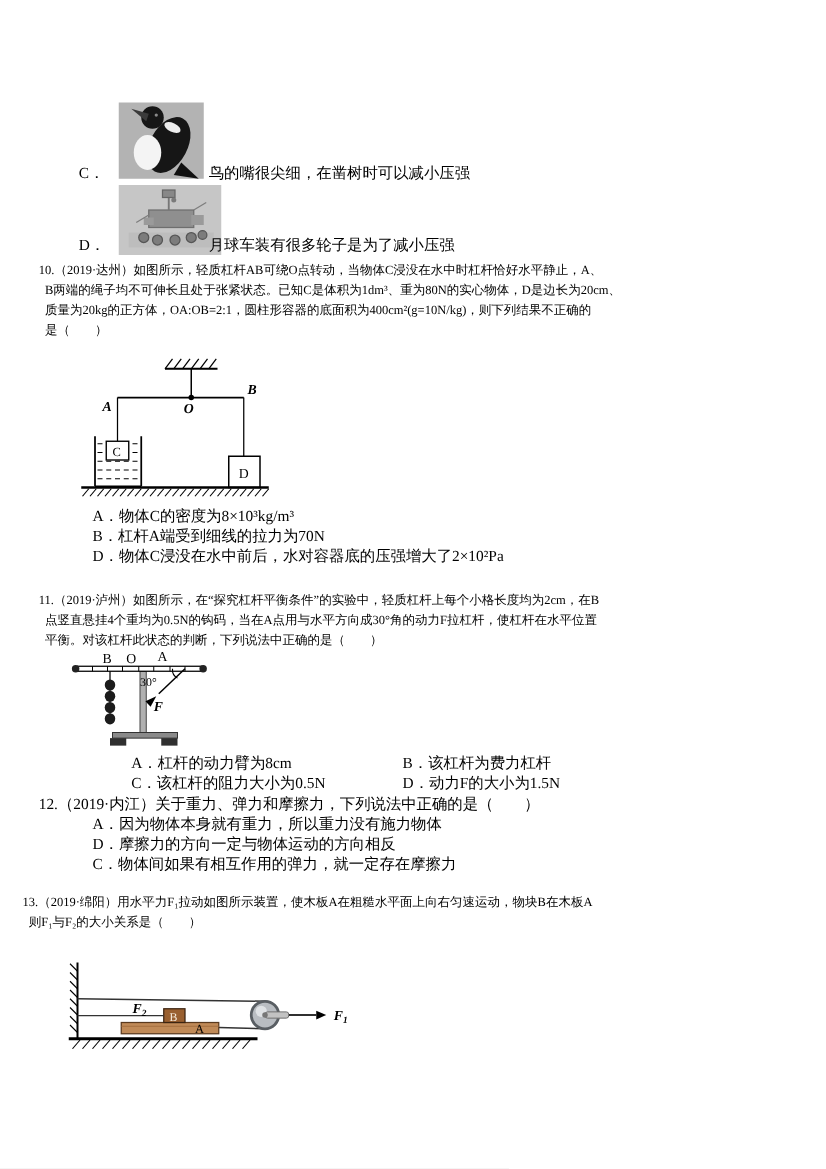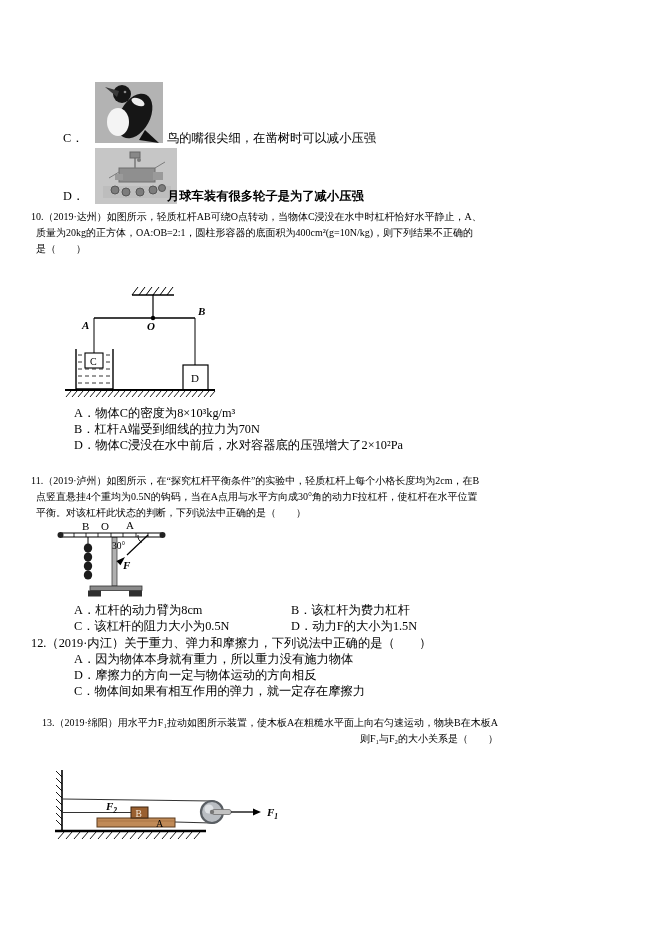--- a/index.html
+++ b/index.html
@@ -6,21 +6,21 @@
   .page{
     position:relative;width:661px;height:935px;background:#ffffff;
     font-family:"Liberation Serif","DejaVu Serif",serif;color:#000;
     overflow:hidden;margin:0 auto;
   }
   .tline{position:absolute;white-space:nowrap;font-size:12.3px;line-height:16px;height:16px;}
   .para{position:absolute;}
   .para .ln{white-space:nowrap;font-size:10px;line-height:16px;height:16px;}
   .para .ln.cont{margin-left:5px;}
   .opts .ln{white-space:nowrap;font-size:12.3px;line-height:16px;height:16px;}
-  .optrow{height:16px;white-space:nowrap;font-size:12.3px;line-height:16px;}
+  .optrow{height:16px;white-space:nowrap;font-size:12.3px;line-height:16px;margin-left:31px;}
   .optrow .cell1{display:inline-block;width:214px;}
   svg{position:absolute;overflow:visible;}
   svg text{font-family:"Liberation Serif","DejaVu Serif",serif;}
   .vlbl{font-style:italic;font-weight:bold;}
 </style>
 </head>
 <body>
 
 <div class="page">
 
@@ -48,24 +48,25 @@
     <circle cx="44" cy="12" r="2" fill="#7a7a7a"></circle>
     <circle cx="20" cy="42" r="4" fill="#7c7c7c" stroke="#565656"></circle>
     <circle cx="31" cy="44" r="4" fill="#7c7c7c" stroke="#565656"></circle>
     <circle cx="45" cy="44" r="4" fill="#7c7c7c" stroke="#565656"></circle>
     <circle cx="58" cy="42" r="4" fill="#7c7c7c" stroke="#565656"></circle>
     <circle cx="67" cy="40" r="3.5" fill="#7c7c7c" stroke="#565656"></circle>
     <line x1="14" y1="30" x2="24" y2="24" stroke="#7d7d7d"></line>
     <line x1="60" y1="20" x2="70" y2="14" stroke="#7d7d7d"></line>
   </svg>
   <div class="tline" style="left:63px;top:188px;">D．</div>
-  <div class="tline" style="left:167px;top:188px;font-weight:bold;">月球车装有很多轮子是为了减小压强</div>
+  <div class="tline" style="left:167px;top:188px;">月球车装有很多轮子是为了减小压强</div>
 
   <div class="para" style="left:31px;top:209px;">
     <div class="ln">10.（2019·达州）如图所示，轻质杠杆AB可绕O点转动，当物体C浸没在水中时杠杆恰好水平静止，A、</div>
+    <div class="ln cont">B两端的绳子均不可伸长且处于张紧状态。已知C是体积为1dm³、重为80N的实心物体，D是边长为20cm、</div>
     <div class="ln cont">质量为20kg的正方体，OA:OB=2:1，圆柱形容器的底面积为400cm²(g=10N/kg)，则下列结果不正确的</div>
     <div class="ln cont">是（　　）</div>
   </div>
 
   <svg style="left:58px;top:283px;" width="240" height="120" viewBox="0 0 240 120">
 
     <line x1="74" y1="12" x2="116" y2="12" stroke="#000" stroke-width="1.6"></line>
     <g stroke="#000" stroke-width="1">
       <line x1="74" y1="12" x2="80" y2="4"></line>
         <line x1="81" y1="12" x2="87" y2="4"></line>
@@ -192,21 +193,21 @@
     </div>
   </div>
 
   <div class="tline" style="left:31px;top:635px;">12.（2019·内江）关于重力、弹力和摩擦力，下列说法中正确的是（　　）</div>
   <div class="opts" style="position:absolute;left:74px;top:651px;">
     <div class="ln">A．因为物体本身就有重力，所以重力没有施力物体</div>
     <div class="ln">D．摩擦力的方向一定与物体运动的方向相反</div>
     <div class="ln">C．物体间如果有相互作用的弹力，就一定存在摩擦力</div>
   </div>
 
-  <div class="para" style="left:42px;top:715px;text-align:right;">
+  <div class="para" style="left:18px;top:715px;">
     <div class="ln">13.（2019·绵阳）用水平力F₁拉动如图所示装置，使木板A在粗糙水平面上向右匀速运动，物块B在木板A</div>
     <div class="ln cont">则F₁与F₂的大小关系是（　　）</div>
   </div>
 
   <svg style="left:48px;top:768px;" width="250" height="92" viewBox="0 0 250 92">
 
     <line x1="14" y1="2" x2="14" y2="63" stroke="#000" stroke-width="1.6"></line>
     <g stroke="#000" stroke-width="0.9">
       <line x1="14" y1="9" x2="8" y2="3"></line>
         <line x1="14" y1="16" x2="8" y2="10"></line>

